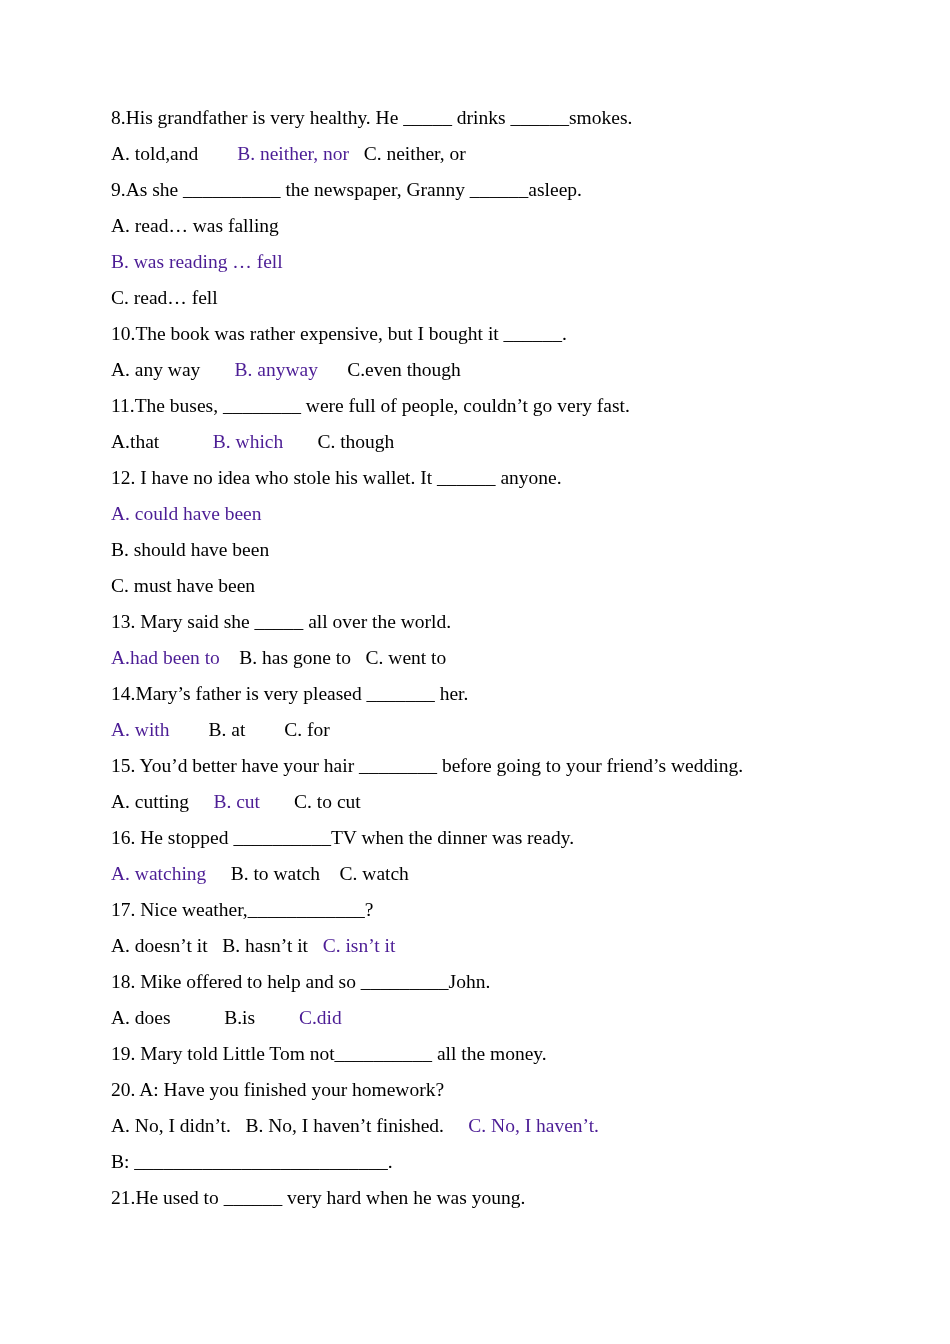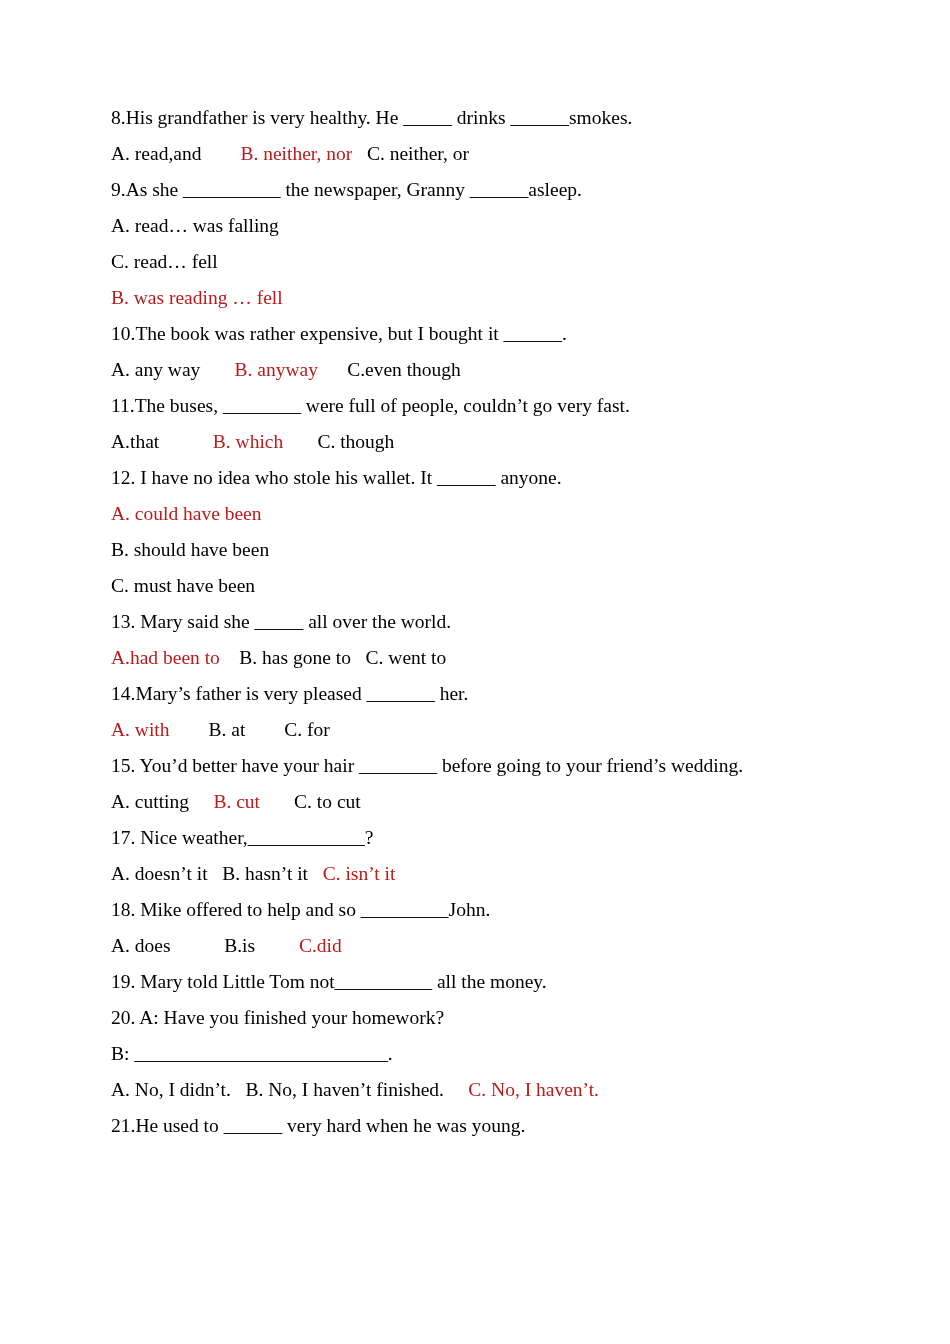--- a/index.html
+++ b/index.html
@@ -31,55 +31,57 @@
     white-space: pre;
     height: 36px;
     line-height: 36px;
     font-size: 19.5px;
     letter-spacing: 0;
   }
   .seg {
     white-space: pre;
   }
   .red {
-    color: #b91c1c;
+    color: #4c1d95;
   }
   
   .opt-row {
     white-space: pre;
   }
 </style>
 </head>
 <body>
 
 <div class="page">
   <div class="doc-body" id="doc-body">
       <div class="line"><span class="seg">8.His grandfather is very healthy. He _____ drinks ______smokes.</span></div>
-      <div class="line opt-row"><span class="seg">A. read,and</span><span class="seg">        </span><span class="seg red">B. neither, nor</span><span class="seg">   </span><span class="seg">C. neither, or</span></div>
+      <div class="line opt-row"><span class="seg">A. told,and</span><span class="seg">        </span><span class="seg red">B. neither, nor</span><span class="seg">   </span><span class="seg">C. neither, or</span></div>
       <div class="line"><span class="seg">9.As she __________ the newspaper, Granny ______asleep.</span></div>
       <div class="line"><span class="seg">A. read… was falling</span></div>
+      <div class="line"><span class="seg red">B. was reading … fell</span></div>
       <div class="line"><span class="seg">C. read… fell</span></div>
-      <div class="line"><span class="seg red">B. was reading … fell</span></div>
       <div class="line"><span class="seg">10.The book was rather expensive, but I bought it ______.</span></div>
       <div class="line opt-row"><span class="seg">A. any way</span><span class="seg">       </span><span class="seg red">B. anyway</span><span class="seg">      </span><span class="seg">C.even though</span></div>
       <div class="line"><span class="seg">11.The buses, ________ were full of people, couldn’t go very fast.</span></div>
       <div class="line opt-row"><span class="seg">A.that</span><span class="seg">           </span><span class="seg red">B. which</span><span class="seg">       </span><span class="seg">C. though</span></div>
       <div class="line"><span class="seg">12. I have no idea who stole his wallet. It ______ anyone.</span></div>
       <div class="line"><span class="seg red">A. could have been</span></div>
       <div class="line"><span class="seg">B. should have been</span></div>
       <div class="line"><span class="seg">C. must have been</span></div>
       <div class="line"><span class="seg">13. Mary said she _____ all over the world.</span></div>
       <div class="line opt-row"><span class="seg red">A.had been to</span><span class="seg">    </span><span class="seg">B. has gone to</span><span class="seg">   </span><span class="seg">C. went to</span></div>
       <div class="line"><span class="seg">14.Mary’s father is very pleased _______ her.</span></div>
       <div class="line opt-row"><span class="seg red">A. with</span><span class="seg">        </span><span class="seg">B. at</span><span class="seg">        </span><span class="seg">C. for</span></div>
       <div class="line"><span class="seg">15. You’d better have your hair ________ before going to your friend’s wedding.</span></div>
       <div class="line opt-row"><span class="seg">A. cutting</span><span class="seg">     </span><span class="seg red">B. cut</span><span class="seg">       </span><span class="seg">C. to cut</span></div>
+      <div class="line"><span class="seg">16. He stopped __________TV when the dinner was ready.</span></div>
+      <div class="line opt-row"><span class="seg red">A. watching</span><span class="seg">     </span><span class="seg">B. to watch</span><span class="seg">    </span><span class="seg">C. watch</span></div>
       <div class="line"><span class="seg">17. Nice weather,____________?</span></div>
       <div class="line opt-row"><span class="seg">A. doesn’t it</span><span class="seg">   </span><span class="seg">B. hasn’t it</span><span class="seg">   </span><span class="seg red">C. isn’t it</span></div>
       <div class="line"><span class="seg">18. Mike offered to help and so _________John.</span></div>
       <div class="line opt-row"><span class="seg">A. does</span><span class="seg">           </span><span class="seg">B.is</span><span class="seg">         </span><span class="seg red">C.did</span></div>
       <div class="line"><span class="seg">19. Mary told Little Tom not__________ all the money.</span></div>
       <div class="line"><span class="seg">20. A: Have you finished your homework?</span></div>
+      <div class="line opt-row"><span class="seg">A. No, I didn’t.</span><span class="seg">   </span><span class="seg">B. No, I haven’t finished.</span><span class="seg">     </span><span class="seg red">C. No, I haven’t.</span></div>
       <div class="line"><span class="seg">B: __________________________.</span></div>
-      <div class="line opt-row"><span class="seg">A. No, I didn’t.</span><span class="seg">   </span><span class="seg">B. No, I haven’t finished.</span><span class="seg">     </span><span class="seg red">C. No, I haven’t.</span></div>
       <div class="line"><span class="seg">21.He used to ______ very hard when he was young.</span></div>
     </div>
 </div>
 
 </body></html>

